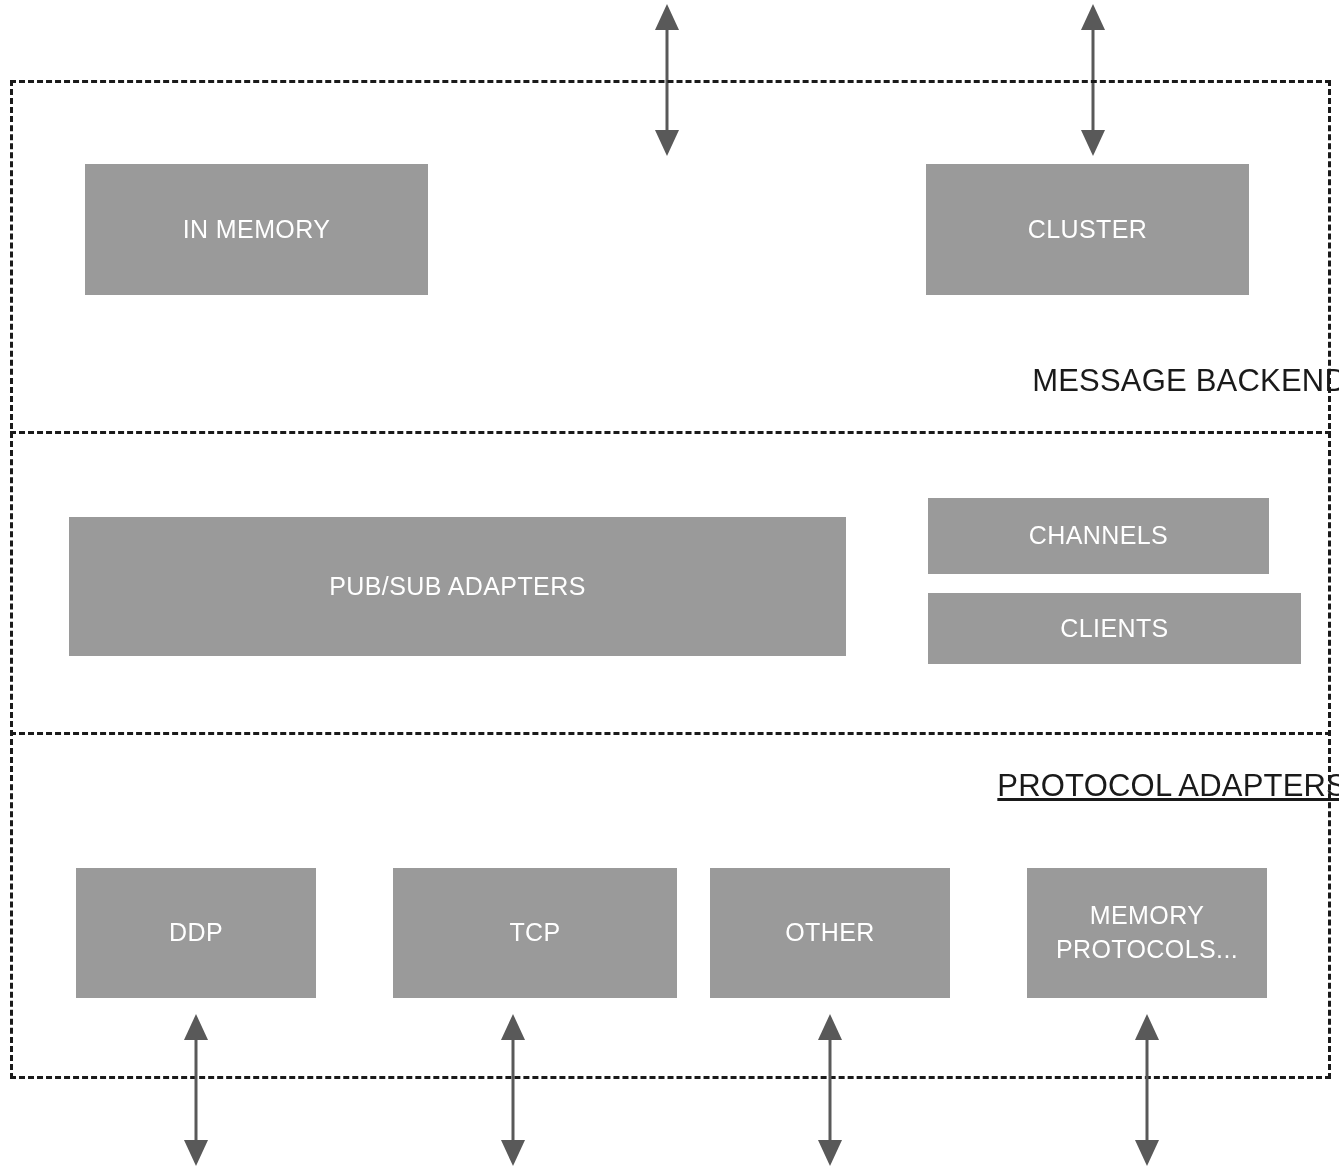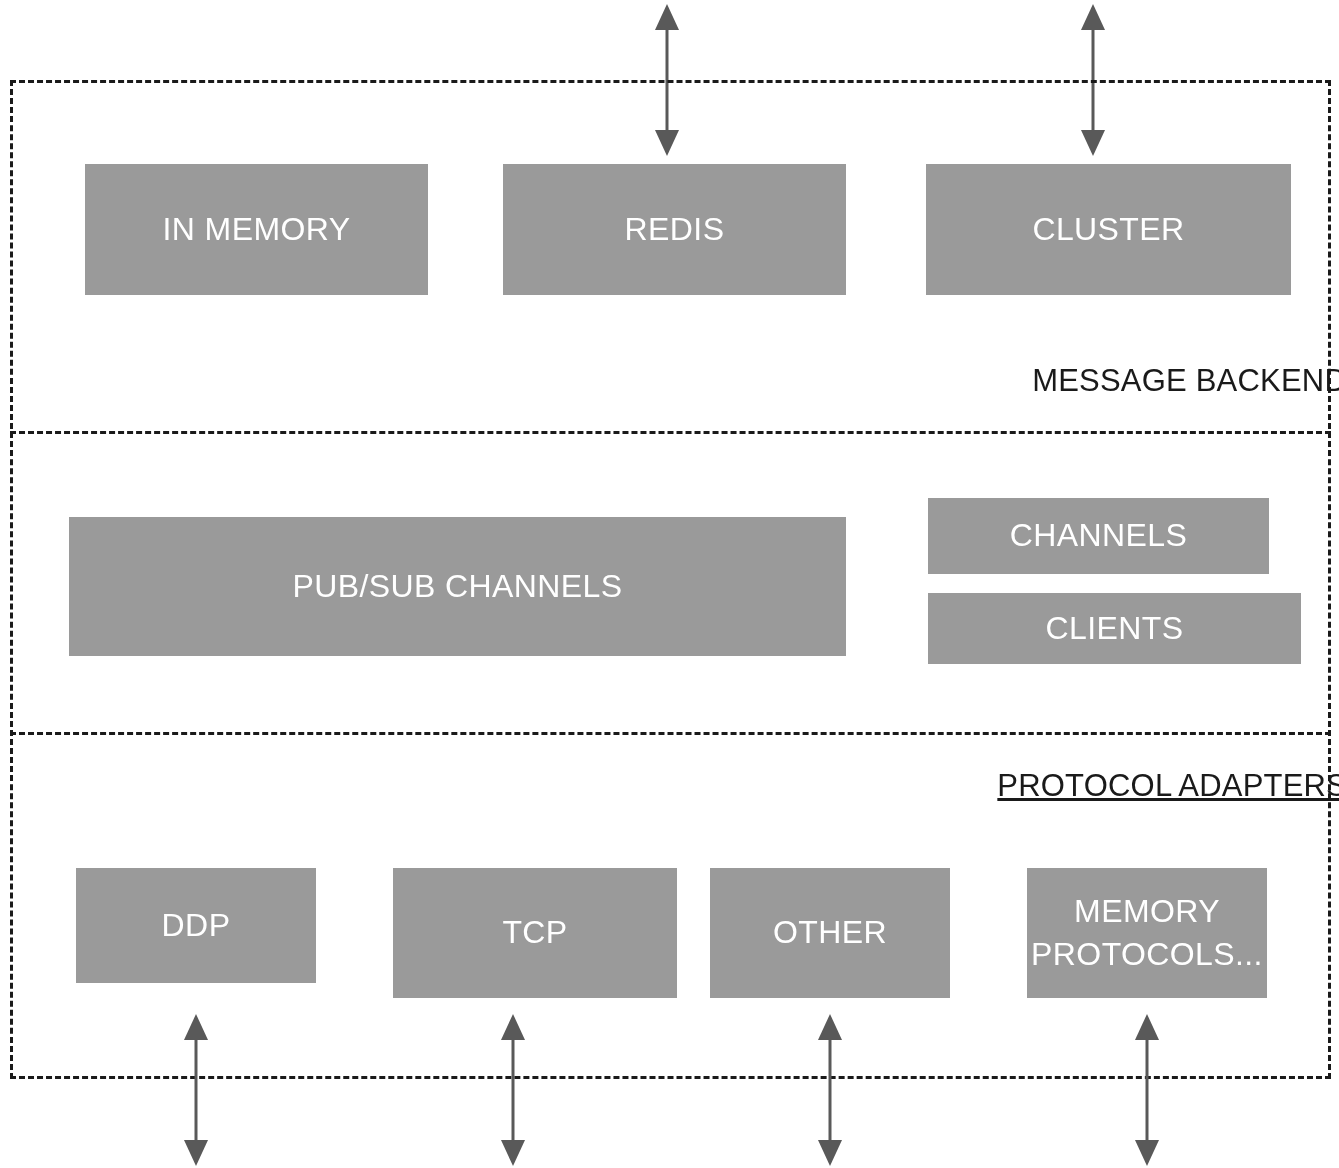--- a/index.html
+++ b/index.html
@@ -47,40 +47,40 @@
 
   
   .node {
     position: absolute;
     background: #9a9a9a;
     color: #ffffff;
     display: flex;
     align-items: center;
     justify-content: center;
     text-align: center;
-    font-size: 32px;
+    font-size: 25px;
     font-weight: 400;
     letter-spacing: 0.4px;
     line-height: 1.35;
     box-sizing: border-box;
     padding: 4px 8px;
   }
 
   
   .node.in-memory { left: 85px;  top: 164px; width: 343px; height: 131px; }
   .node.redis     { left: 503px; top: 164px; width: 343px; height: 131px; }
-  .node.cluster   { left: 926px; top: 164px; width: 365px; height: 131px; text-align: center; }
+  .node.cluster   { left: 926px; top: 164px; width: 323px; height: 131px; text-align: center; }
 
   
   .node.pubsub    { left: 69px;  top: 517px; width: 777px; height: 139px; }
   .node.channels  { left: 928px; top: 498px; width: 341px; height: 76px;  }
   .node.clients   { left: 928px; top: 593px; width: 373px; height: 71px;  }
 
   
-  .node.ddp   { left: 76px;   top: 868px; width: 240px; height: 115px; }
+  .node.ddp   { left: 76px;   top: 868px; width: 240px; height: 130px; }
   .node.tcp   { left: 393px;  top: 868px; width: 284px; height: 130px; }
   .node.mqtt  { left: 710px;  top: 868px; width: 240px; height: 130px; }
   .node.other { left: 1027px; top: 868px; width: 240px; height: 130px; }
 
   
   .section-label {
     position: absolute;
     color: #1a1a1a;
     font-size: 31px;
     font-weight: 400;
@@ -119,27 +119,26 @@
       <polygon points="15,154 27,128 3,128" fill="#595959"></polygon>
     </svg>
   </div>
 
   <div class="outer-frame"></div>
   <div class="divider d1"></div>
   <div class="divider d2"></div>
 
   <div class="node in-memory">IN MEMORY</div>
 
-  <div class="node redis">REDIS</div>
 
   <div class="node cluster">CLUSTER</div>
 
   <div class="section-label backend">MESSAGE BACKEND</div>
 
-  <div class="node pubsub">PUB/SUB CHANNELS</div>
+  <div class="node pubsub">PUB/SUB ADAPTERS</div>
 
   <div class="node channels">CHANNELS</div>
 
   <div class="node clients">CLIENTS</div>
 
   <div class="section-label adapters">PROTOCOL ADAPTERS</div>
 
   <div class="node ddp">DDP</div>
 
   <div class="node tcp">TCP</div>

